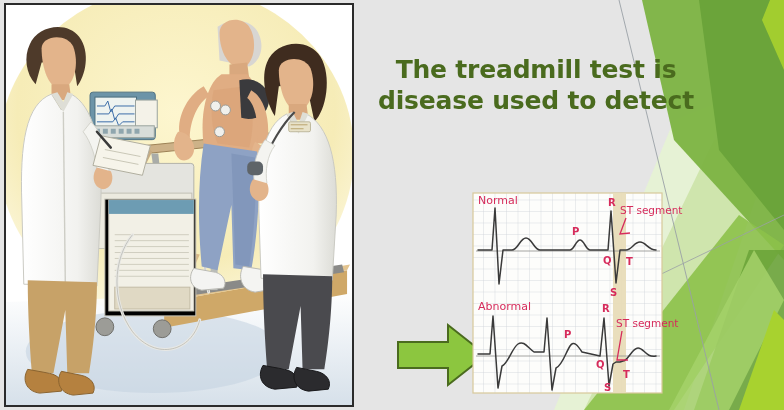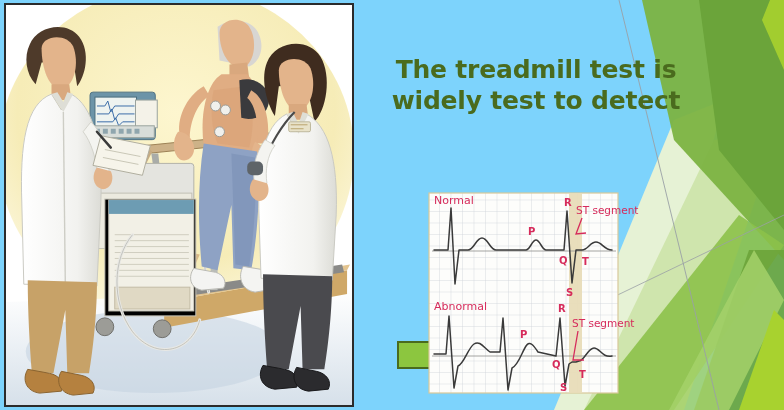--- a/index.html
+++ b/index.html
@@ -5,21 +5,21 @@
 <style>
   html, body {
     margin: 0;
     padding: 0;
     background: #ffffff;
   }
   #slide {
     position: relative;
     width: 784px;
     height: 410px;
-    background: #7dd3fc;
+    background: #e5e5e5;
     overflow: hidden;
     font-family: "Liberation Sans", sans-serif;
   }
 
   
   #decor {
     position: absolute;
     top: 0;
     right: 0;
     width: 260px;
@@ -53,21 +53,21 @@
     font-weight: bold;
     font-size: 25px;
     line-height: 31px;
     letter-spacing: -0.2px;
   }
   #title .line { display: block; white-space: nowrap; }
 
   
   #ecg-figure {
     position: absolute;
-    left: 416px;
+    left: 460px;
     top: 188px;
     width: 240px;
     height: 210px;
   }
   #ecg-svg { display: block; width: 100%; height: 100%; }
 
   
   #arrow {
     position: absolute;
     left: 396px;
@@ -239,21 +239,21 @@
         <rect x="244" y="158" width="16" height="14" rx="5" fill="#5e6468"></rect>
         <path d="M260,272 L330,274 C330,308 326,344 322,368 L300,368 L298,304 L286,368 L264,366 C262,340 260,304 260,272 Z" fill="#4a4a4e"></path>
         <path d="M260,364 C254,374 258,386 272,388 L294,386 C298,378 292,370 282,368 Z" fill="#2b2b2e" stroke="#18181a"></path>
         <path d="M294,366 C288,376 292,388 306,390 L326,388 C330,380 324,372 314,370 Z" fill="#2b2b2e" stroke="#18181a"></path>
       </g>
     </svg>
   </div>
 
   <div id="title">
     <span class="line">The treadmill test is</span>
-    <span class="line">widely test to detect</span>
+    <span class="line">disease used to detect</span>
   </div>
 
   <div id="arrow">
     <svg viewBox="0 0 92 66" xmlns="http://www.w3.org/2000/svg">
       <polygon points="2,20 52,20 52,3 90,33 52,63 52,46 2,46" fill="#8cc63f" stroke="#4a6b1e" stroke-width="2" stroke-linejoin="miter"></polygon>
     </svg>
   </div>
 
   <div id="ecg-figure">
     <svg id="ecg-svg" viewBox="0 0 240 210" xmlns="http://www.w3.org/2000/svg">

